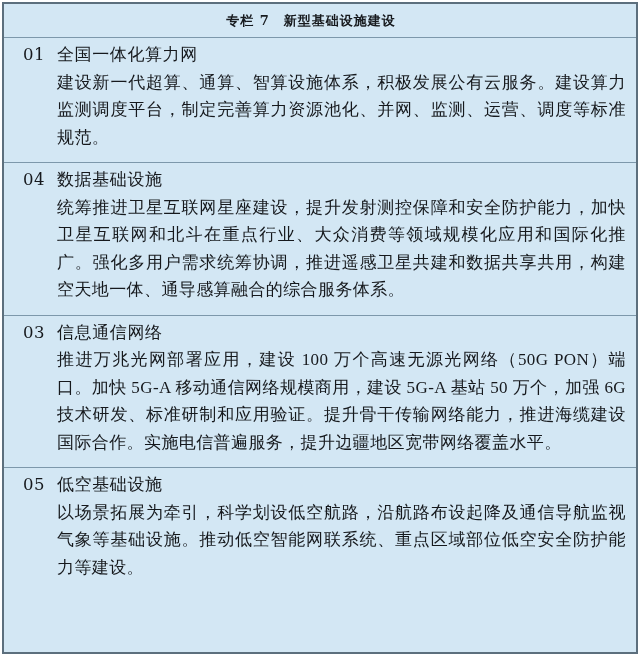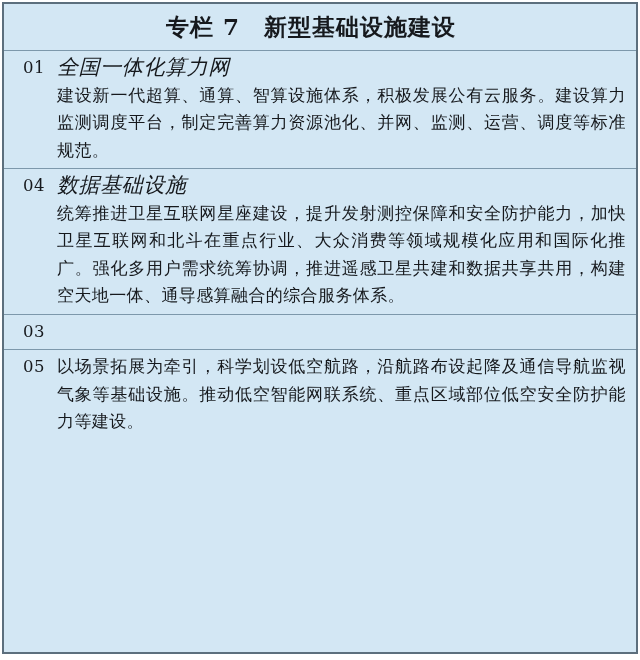--- a/index.html
+++ b/index.html
@@ -18,51 +18,50 @@
     box-sizing: border-box;
     margin: 2px;
     width: 636px;
     min-height: 652px;
     background: var(--fill, #d3e7f4);
     border: 2px solid var(--border, #5c6f7d);
   }
   .panel-header {
     text-align: center;
     font-weight: bold;
-    font-size: 23px;
+    font-size: 13px;
     letter-spacing: 1px;
     padding: 8px 18px 7px 0;
     border-bottom: 1.5px solid var(--sep, #7d98ab);
     white-space: pre;
   }
   .section-row {
     display: flex;
     align-items: flex-start;
-    padding: 3px 10px 4px 19px;
+    padding: 3px 10px 11px 19px;
     border-bottom: 1.5px solid var(--sep, #7d98ab);
   }
   .section-row:last-child {
     border-bottom: none;
   }
   .section-num {
     flex: 0 0 34px;
     width: 34px;
     font-size: 16.5px;
     line-height: 27.5px;
     letter-spacing: 0.5px;
   }
   .section-content {
     flex: 1 1 auto;
     min-width: 0;
   }
   .section-title {
-    font-size: 21px;
+    font-size: 17px;
     line-height: 27.5px;
     letter-spacing: 0.6px;
-    font-style: italic;
   }
   .section-body {
     font-size: 17px;
     line-height: 27.5px;
     letter-spacing: 0.4px;
     text-align: justify;
     font-family: Liberation Serif, serif;
   }
 </style>
 </head>
@@ -83,23 +82,28 @@
   <div class="section-row">
     <div class="section-num">04</div>
     <div class="section-content">
       <div class="section-title">数据基础设施</div>
       <div class="section-body">统筹推进卫星互联网星座建设，提升发射测控保障和安全防护能力，加快卫星互联网和北斗在重点行业、大众消费等领域规模化应用和国际化推广。强化多用户需求统筹协调，推进遥感卫星共建和数据共享共用，构建空天地一体、通导感算融合的综合服务体系。</div>
     </div>
   </div>
 
   <div class="section-row">
     <div class="section-num">03</div>
+    <div class="section-content">
+      <div class="section-title">信息通信网络</div>
+      <div class="section-body">推进万兆光网部署应用，建设 100 万个高速无源光网络（50G PON）端口。加快 5G-A 移动通信网络规模商用，建设 5G-A 基站 50 万个，加强 6G 技术研发、标准研制和应用验证。提升骨干传输网络能力，推进海缆建设国际合作。实施电信普遍服务，提升边疆地区宽带网络覆盖水平。</div>
+    </div>
   </div>
 
 
   <div class="section-row">
     <div class="section-num">05</div>
     <div class="section-content">
+      <div class="section-title">低空基础设施</div>
       <div class="section-body">以场景拓展为牵引，科学划设低空航路，沿航路布设起降及通信导航监视气象等基础设施。推动低空智能网联系统、重点区域部位低空安全防护能力等建设。</div>
     </div>
   </div>
 
 </div>
 
 </body></html>

